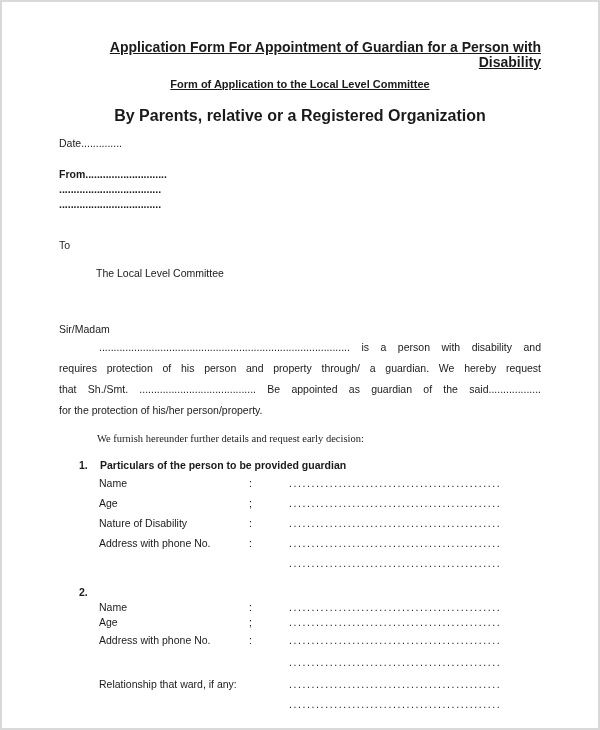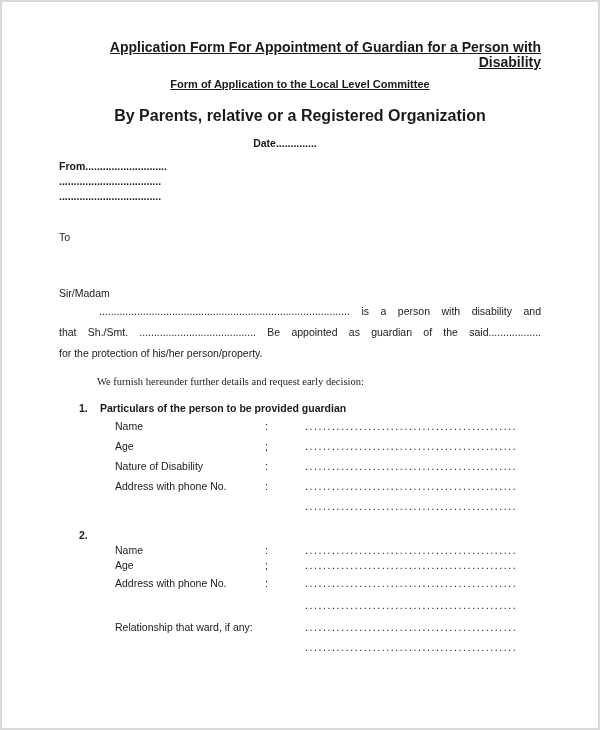--- a/index.html
+++ b/index.html
@@ -11,34 +11,34 @@
     border:2px solid #d9d9d9;
     padding:38px 57px 0 57px;
     font-family:"Liberation Sans", sans-serif;
     font-size:10.5px;
     color:#1a1a1a;
     overflow:hidden;
   }
   .title1 { font-size:14px; font-weight:bold; text-decoration:underline; line-height:15px; text-align:right; }
   .title2 { font-size:11px; font-weight:bold; line-height:15px; text-align:center; margin-top:7px;text-decoration:underline; }
   .title3 { font-size:16px; font-weight:bold; line-height:15px; text-align:center; margin-top:16px; }
-  .date-line { font-weight:bold; text-align:center; padding-right:30px; line-height:15px; margin-top:13px; }
-  .from-block { font-weight:bold; line-height:15px; margin-top:8px; }
+  .date-line { font-weight:normal; text-align:left; padding-right:30px; line-height:15px; margin-top:13px; }
+  .from-block { font-weight:bold; line-height:15px; margin-top:16px; }
   .to-line { line-height:15px; margin-top:26px; }
   .committee-line { line-height:15px; margin-top:13px; padding-left:37px; }
   .salutation { line-height:15px; margin-top:41px; }
   .para { line-height:21px; }
   .para .jline { text-align:justify; text-align-last:justify; }
   .para .first { padding-left:40px; }
   .para .lastline { text-align:left; }
   .furnish { line-height:15px; margin-top:10px; padding-left:38px;font-family:Liberation Serif, serif; }
   .sec-heading { display:flex; font-weight:bold; line-height:15px; margin-top:12px; padding-left:20px; }
   .sec-num { width:21px; flex:none; }
   .row { display:flex; line-height:20px; padding-left:40px; }
-  .row .lbl { width:150px; flex:none;margin-left:16px; }
+  .row .lbl { width:150px; flex:none; }
   .row .sep { width:40px; flex:none; }
   .row .dots {
     width:210px; flex:none;
     overflow:hidden; white-space:nowrap;
     letter-spacing:1.6px;
   }
   .row.tight { line-height:15px; }
   .row.tall { line-height:24px; }
   .row.med { line-height:21px; }
 </style>
@@ -53,25 +53,27 @@
 
   <div class="date-line">Date..............</div>
 
   <div class="from-block">
     <div>From............................</div>
     <div>...................................</div>
     <div>...................................</div>
   </div>
 
   <div class="to-line">To</div>
+  <div class="committee-line">The Local Level Committee</div>
 
   <div class="salutation">Sir/Madam</div>
 
   <div class="para">
     <div class="jline first">...................................................................................... is a person with disability and</div>
+    <div class="jline">requires protection of his person and property through/ a guardian. We hereby request</div>
     <div class="jline">that Sh./Smt. ........................................ Be appointed as guardian of the said..................</div>
     <div class="lastline">for the protection of his/her person/property.</div>
   </div>
 
   <div class="furnish">We furnish hereunder further details and request early decision:</div>
 
   <div class="sec-heading">
     <span class="sec-num">1.</span>
     <span>Particulars of the person to be provided guardian</span>
   </div>

